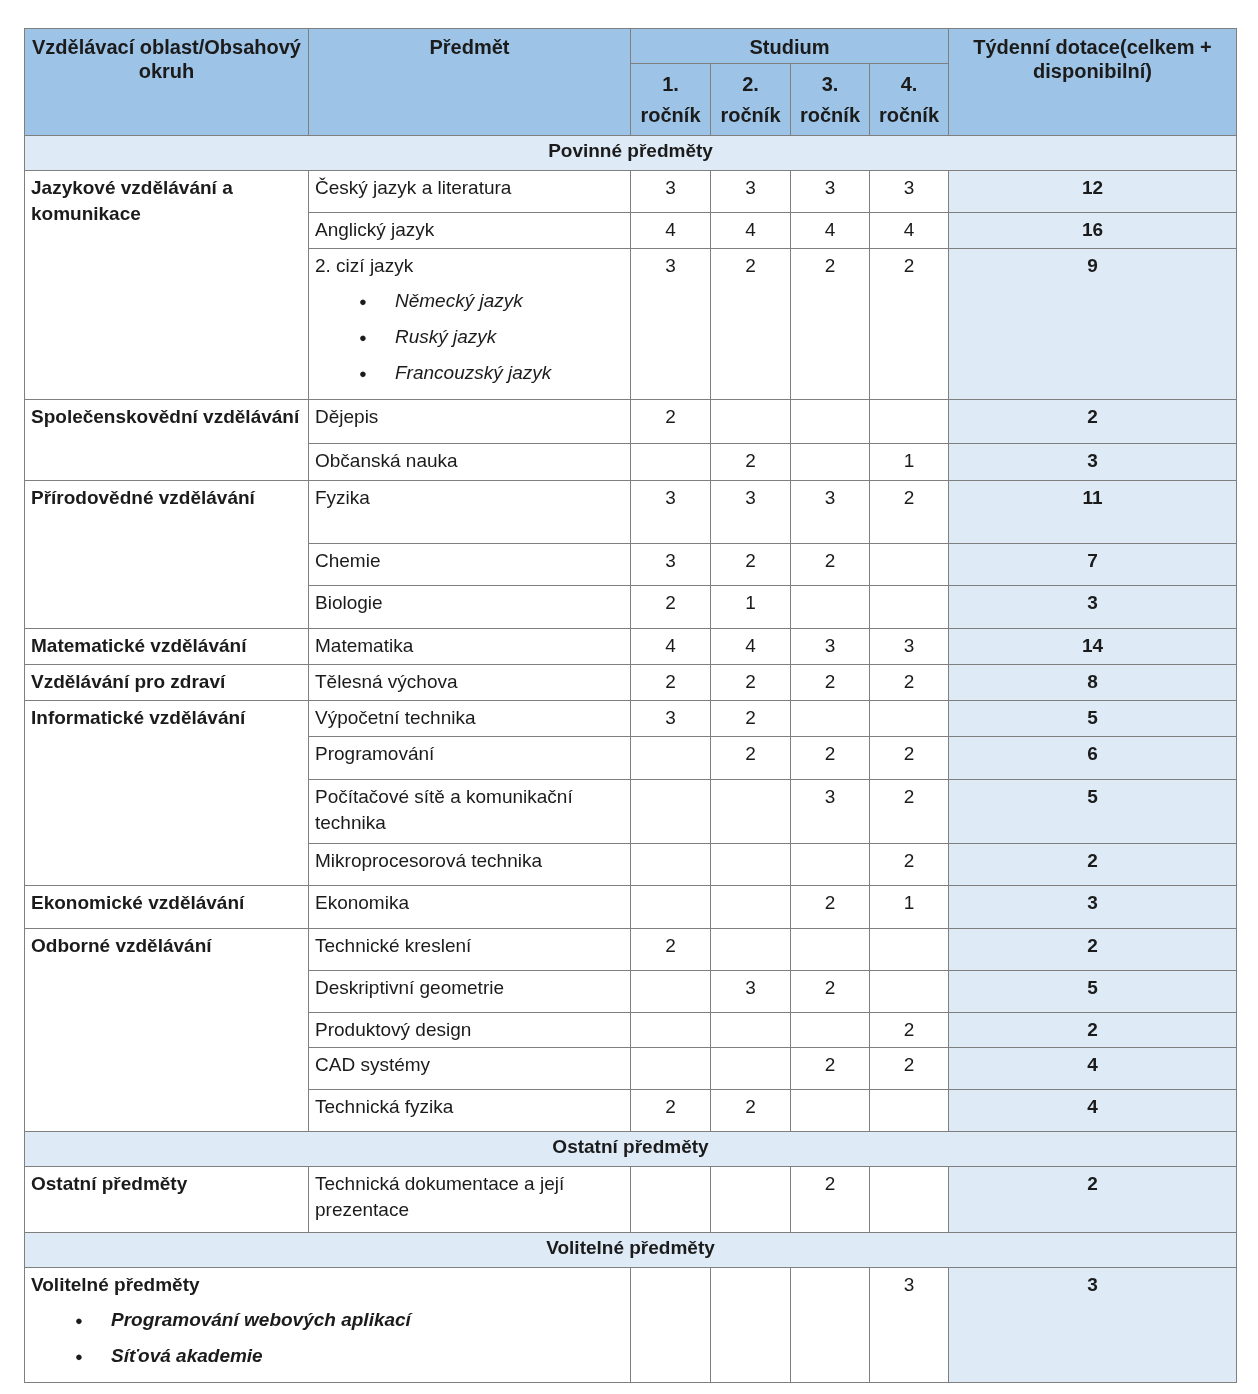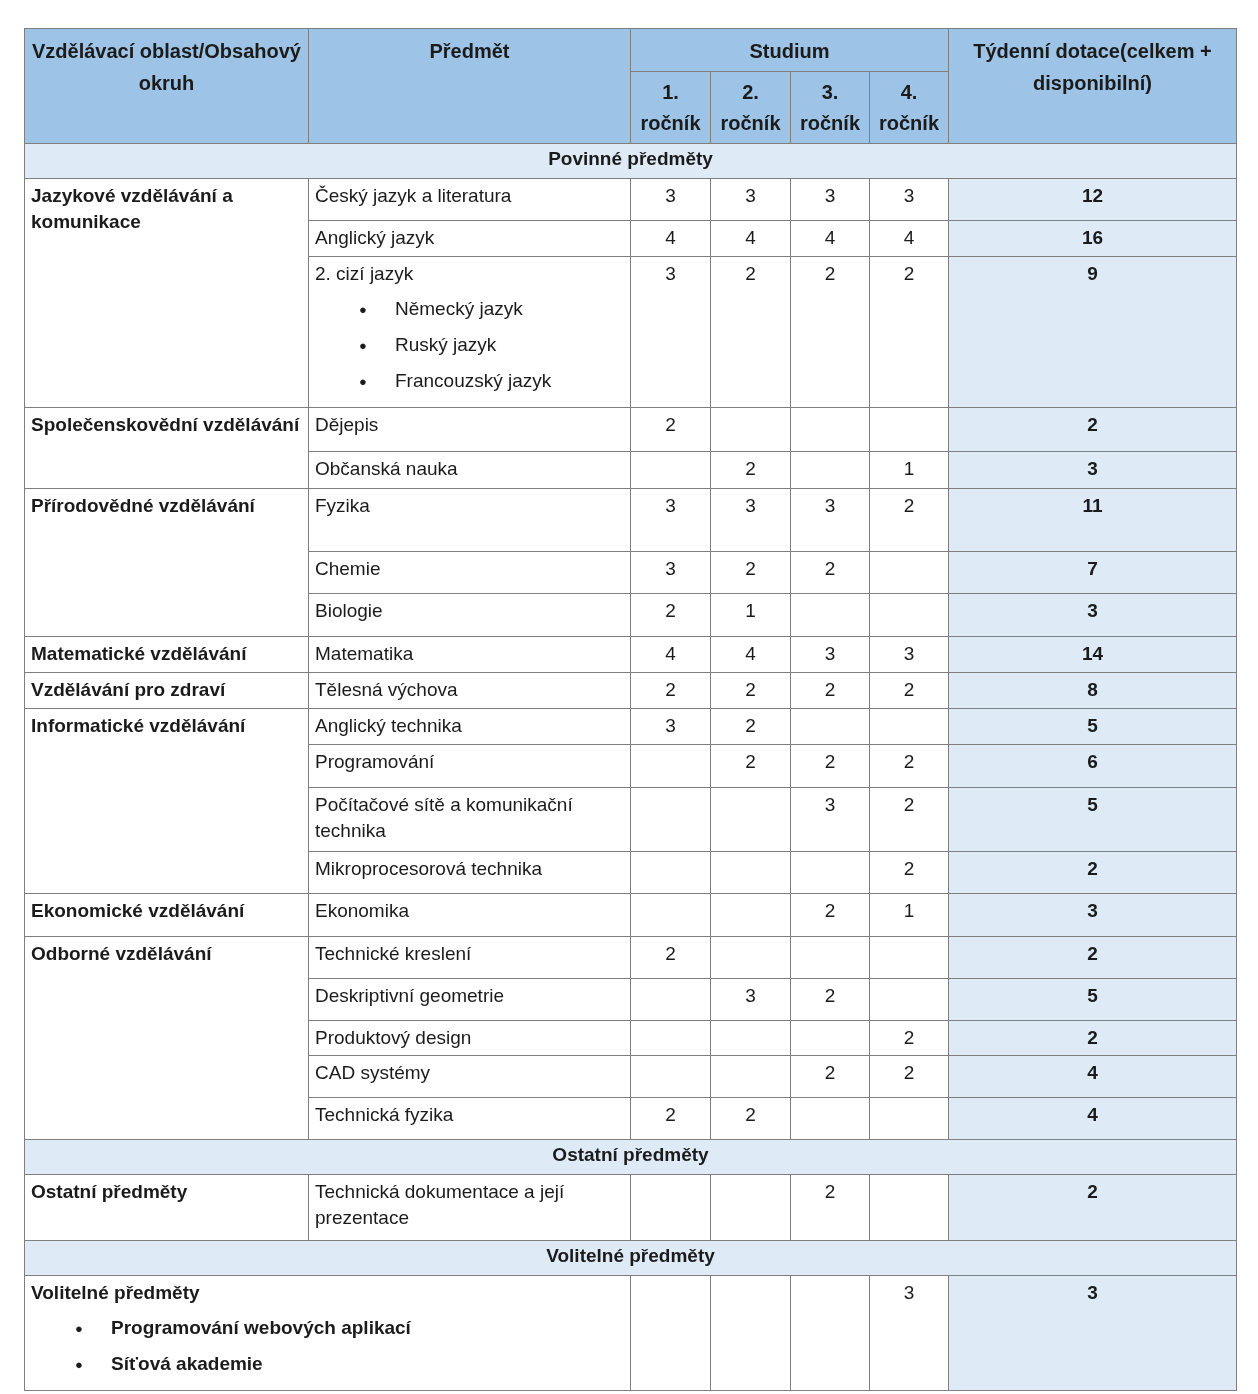--- a/index.html
+++ b/index.html
@@ -17,35 +17,35 @@
     border-collapse:collapse;table-layout:fixed;
     margin:28px 0 0 24px;width:1212px;font-size:19px;
   }
   td{
     border:1px solid var(--border);
     padding:4px 6px;vertical-align:top;overflow:hidden;
     line-height:26px;
   }
   thead td{
     background:var(--header-bg);font-weight:bold;text-align:center;
-    font-size:20px;line-height:32px;padding-top:6px;
+    font-size:20px;line-height:24px;padding-top:6px;
   }
   thead tr.h1{height:29px;}
   thead tr.h2{height:71px;}
   thead tr.h2 td{line-height:31px;padding-top:5px;}
   tr.section-row td{
     background:var(--band-bg);font-weight:bold;text-align:center;
     padding:2px 4px;line-height:26px;height:30px;
   }
   td.area-cell{font-weight:bold;}
   td.subject-cell{}
   td.hour-cell{text-align:center;}
   td.total-cell{text-align:center;font-weight:bold;background:var(--band-bg);}
   ul.bullets{margin:8px 0 0;padding:0 0 0 44px;list-style:none;}
-  ul.bullets li{margin:0 0 8px;line-height:27px;}
+  ul.bullets li{margin:0 0 8px;line-height:27px;font-style:italic;}
   .dot{display:inline-block;width:36px;font-size:13px;vertical-align:1px;}
 </style>
 </head>
 <body>
 
 <table>
   <colgroup>
     <col style="width:284px">
       <col style="width:322px">
     <col style="width:80px">
@@ -190,21 +190,21 @@
         <td class="hour-cell">2</td>
         <td class="hour-cell">2</td>
         <td class="hour-cell">2</td>
         <td class="total-cell">8</td>
       </tr>
       <tr class="data-row" style="height: 36px; padding-left: 8px;">
         <td class="area-cell" rowspan="4">
           <div>Informatické vzdělávání</div>
         </td>
         <td class="subject-cell">
-          <div>Anglický technika</div>
+          <div>Výpočetní technika</div>
         </td>
         <td class="hour-cell">3</td>
         <td class="hour-cell">2</td>
         <td class="hour-cell"></td>
         <td class="hour-cell"></td>
         <td class="total-cell">5</td>
       </tr>
       <tr class="data-row" style="height: 43px;">
         <td class="subject-cell">
           <div>Programování</div>

